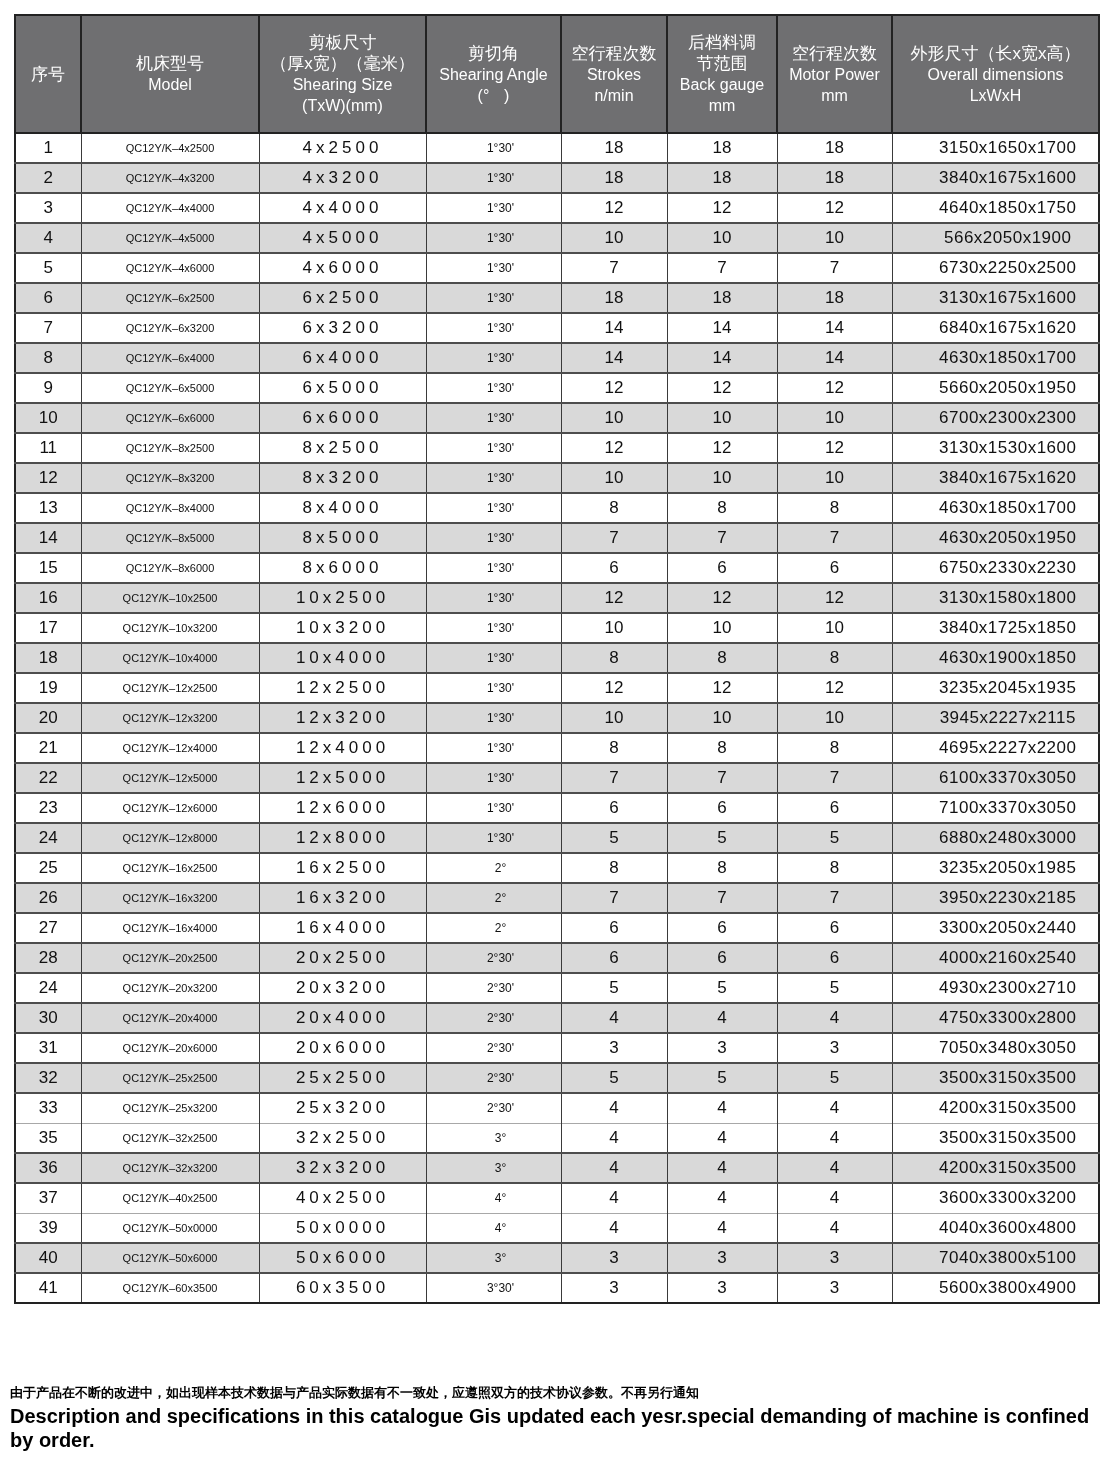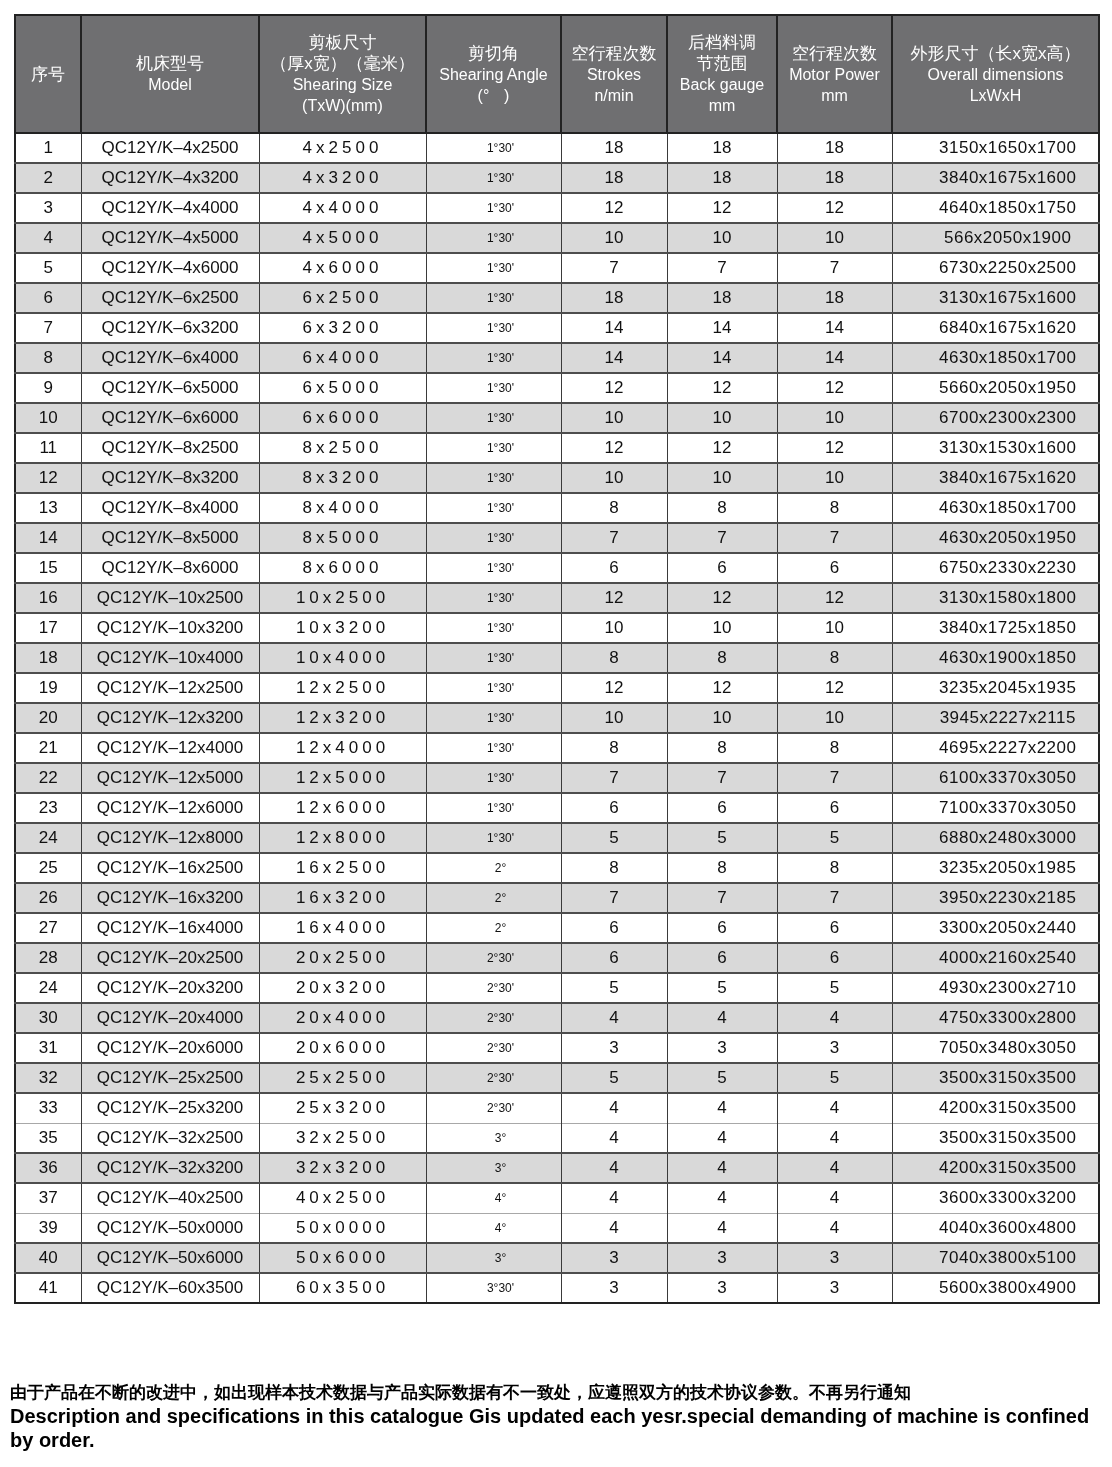--- a/index.html
+++ b/index.html
@@ -66,33 +66,33 @@
     white-space:nowrap;
     overflow:hidden;
   }
   tbody td:first-child{border-left:none;}
   tbody tr.striped td{
     background:var(--stripe-bg);
     border-top:2px solid var(--border-mid);
     border-bottom:2px solid var(--border-mid);
   }
   tbody td.cell-size{letter-spacing:4px;}
-  tbody td.cell-model{letter-spacing:0px;font-size:17px;}
+  tbody td.cell-model{letter-spacing:0px;font-size:11px;}
   tbody td.cell-angle{font-size:12px;padding-left:14px;}
   tbody td.cell-overall{letter-spacing:0.5px;padding-left:25px;}
 
   .footnote{
     position:absolute;
     left:10px;
     top:1381px;
     width:1090px;
     font-weight:bold;
     color:#000000;
   }
-  .footnote .fn-zh{font-size:17px;line-height:23px;}
+  .footnote .fn-zh{font-size:13px;line-height:23px;}
   .footnote .fn-en{font-size:20px;line-height:24px;}
 </style>
 </head>
 <body>
 
 <div class="page">
 
   <table class="spec">
     <colgroup>
       <col class="c-no">

